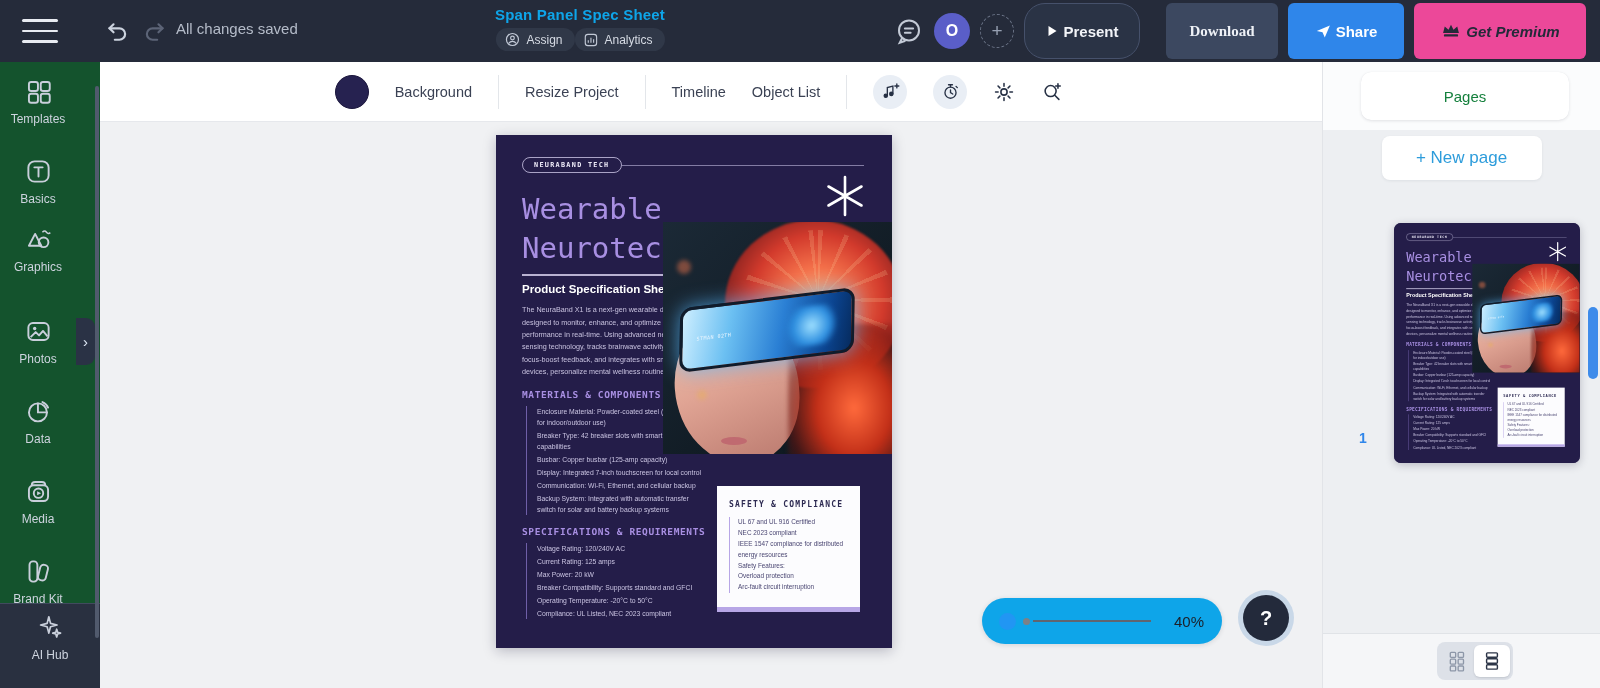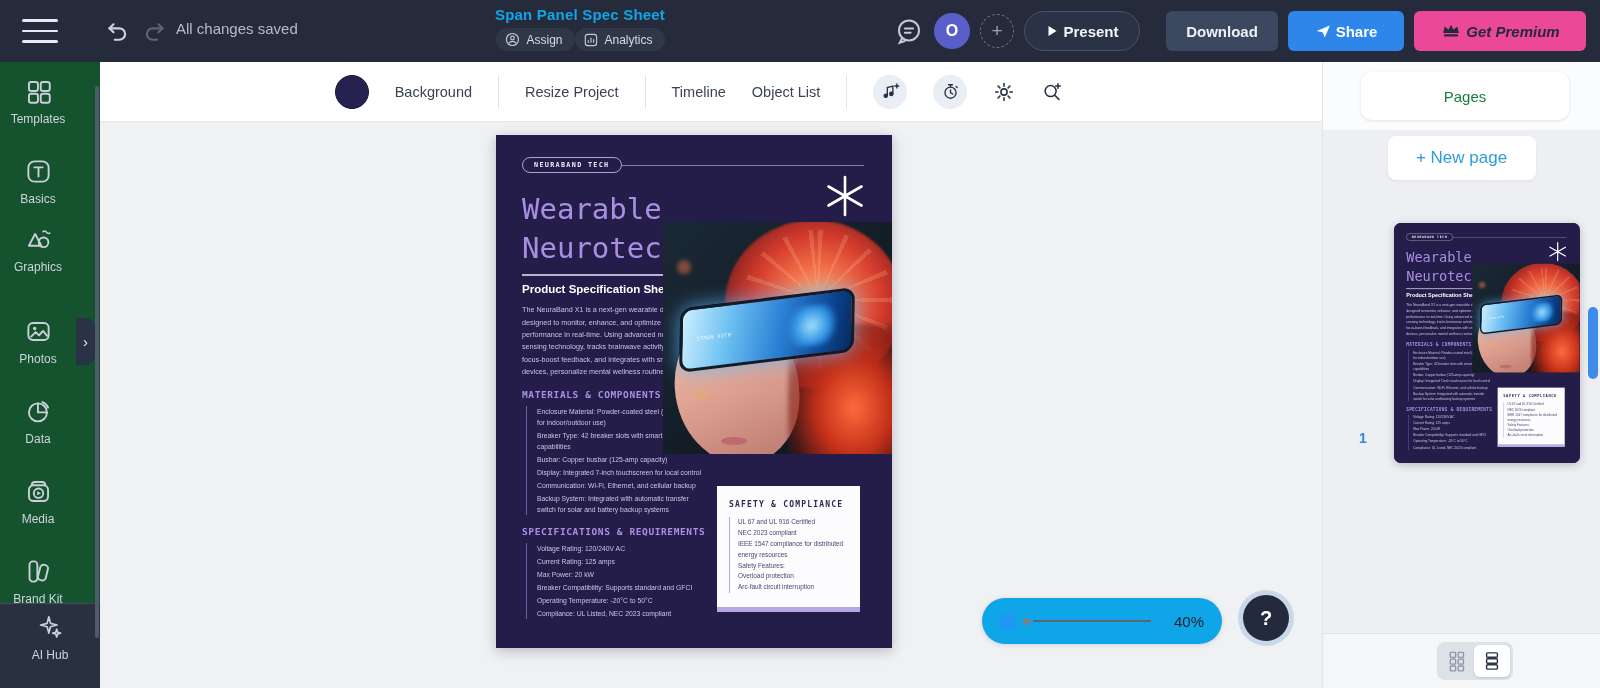--- a/index.html
+++ b/index.html
@@ -16,23 +16,23 @@
   .savestatus { position:absolute; left:176px; top:20px; font-size:15px; color:#b5bcc9; }
   .titleblock { position:absolute; left:580px; top:6px; transform:translateX(-50%); text-align:center; }
   .doc-title { color:#0ea5e9; font-size:15px; font-weight:bold; letter-spacing:.2px; white-space:nowrap; }
   .pillrow { display:flex; justify-content:center; margin-top:5px; }
   .tpill { display:flex; align-items:center; gap:6px; background:#303848; border-radius:13px; height:23px; padding:0 12px 0 8px; color:#d6dbe4; font-size:12px; cursor:pointer; }
   .tpill svg { color:#c2c9d6; }
   .rightgroup { position:absolute; right:14px; top:0; height:62px; display:flex; align-items:center; gap:10px; }
   .commenticon { color:#c3cad6; width:30px; height:30px; cursor:pointer; }
   .avatar { width:36px; height:36px; border-radius:50%; background:#5a5ec8; color:#fff; font-size:16px; font-weight:bold; display:flex; align-items:center; justify-content:center; cursor:pointer; }
   .addmember { width:34px; height:34px; border-radius:50%; border:1.6px dashed #6a7386; color:#97a0b2; font-size:19px; display:flex; align-items:center; justify-content:center; cursor:pointer; }
-  .btn { height:40px; display:flex; align-items:center; justify-content:center; gap:4px; font-size:15px; font-weight:bold; border-radius:6px; cursor:pointer; white-space:nowrap; }
+  .btn { height:56px; display:flex; align-items:center; justify-content:center; gap:4px; font-size:15px; font-weight:bold; border-radius:6px; cursor:pointer; white-space:nowrap; }
   .btn-present { width:116px; border-radius:21px; background:#2a3345; border:1px solid #46516b; color:#f2f4f8; margin-right:16px; }
-  .btn-download { width:112px; background:#3c4860; color:#eef1f6; }
+  .btn-download { width:112px; background:#3c4860; color:#eef1f6;font-family:Liberation Serif, serif; }
   .btn-share { width:116px; background:#2f86ea; color:#fff; }
   .btn-premium { width:172px; background:#ec4899; color:#242a39;font-style:italic; }
 
   
   .sidebar { position:absolute; left:0; top:62px; width:100px; bottom:0; background:#14532d; z-index:30; }
   .side-item { position:absolute; left:0; width:76px; text-align:center; color:#ced4df; cursor:pointer; }
   .side-item svg { margin:0 auto; color:#c9cfdb; }
   .slabel { font-size:12px; margin-top:7px; color:#ced4df; }
   .aihub-block { position:absolute; left:0; top:541px; right:0; bottom:0; background:#293040; border-top:1px solid #414a5e; text-align:center; padding-top:10px; color:#ced4df; cursor:pointer; }
   .aihub-block svg { margin:0 auto; color:#c9cfdb; }
@@ -92,21 +92,21 @@
   .zoomlevel { margin-left:auto; margin-right:18px; font-size:15px; color:#1c2029; }
   .helpbtn { position:absolute; left:1167px; top:473px; width:46px; height:46px; border-radius:50%; background:#232a3b; color:#fff; font-size:20px; font-weight:bold; display:flex; align-items:center; justify-content:center; box-shadow:0 0 0 5px #c9d8e8; z-index:15; cursor:pointer; }
 
   
   .rightpanel { position:absolute; left:1322px; top:62px; width:278px; bottom:0; background:#edeff2; border-left:1px solid #e2e4e8; z-index:25; }
   .panel-top { position:absolute; left:0; top:0; right:0; height:68px; background:#fbfcfd; }
   .tabswrap { position:absolute; left:38px; top:10px; width:208px; height:48px; background:#e7e9ed; border-radius:10px; display:flex; }
   .tab { flex:1; display:flex; align-items:center; justify-content:center; font-size:15px; cursor:pointer; }
   .tab-active { background:#ffffff; border-radius:10px; color:#15803d; box-shadow:0 1px 3px rgba(40,45,60,.12); font-weight:normal; }
   .tab-inactive { color:#9aa2ad; }
-  .newpage { position:absolute; left:50%; transform:translateX(-50%); top:74px; width:148px; height:44px; background:#fff; border-radius:8px; display:flex; align-items:center; justify-content:center; color:#2d9cdb; font-size:17px; box-shadow:0 1px 3px rgba(40,45,60,.08); cursor:pointer; }
+  .newpage { position:absolute; left:50%; transform:translateX(-50%); top:74px; width:160px; height:44px; background:#fff; border-radius:8px; display:flex; align-items:center; justify-content:center; color:#2d9cdb; font-size:17px; box-shadow:0 1px 3px rgba(40,45,60,.08); cursor:pointer; }
   .thumb { position:absolute; left:71px; top:161px; width:186px; height:240px; border-radius:7px; overflow:hidden; box-shadow:0 2px 8px rgba(30,30,60,.25); cursor:pointer; background:#241d49; }
   .pagenum { position:absolute; left:36px; top:368px; font-size:14px; font-weight:bold; color:#2f86ea; }
   .panel-scroll { position:absolute; right:2px; top:245px; width:10px; height:72px; border-radius:5px; background:#3e8bea; }
   .panel-bottom { position:absolute; left:0; right:0; bottom:0; height:55px; background:#f5f6f8; border-top:1px solid #e0e3e7; }
   .viewtoggle { position:absolute; left:114px; top:8px; width:76px; height:38px; background:#dde1e8; border-radius:8px; display:flex; align-items:center; padding:3px; }
   .vt-grid { width:34px; height:32px; display:flex; align-items:center; justify-content:center; color:#8d97a8; cursor:pointer; }
   .vt-list { width:36px; height:32px; background:#fff; border-radius:6px; display:flex; align-items:center; justify-content:center; color:#2c3547; box-shadow:0 1px 2px rgba(40,45,60,.15); cursor:pointer; }
 </style>
 </head>
 <body>

